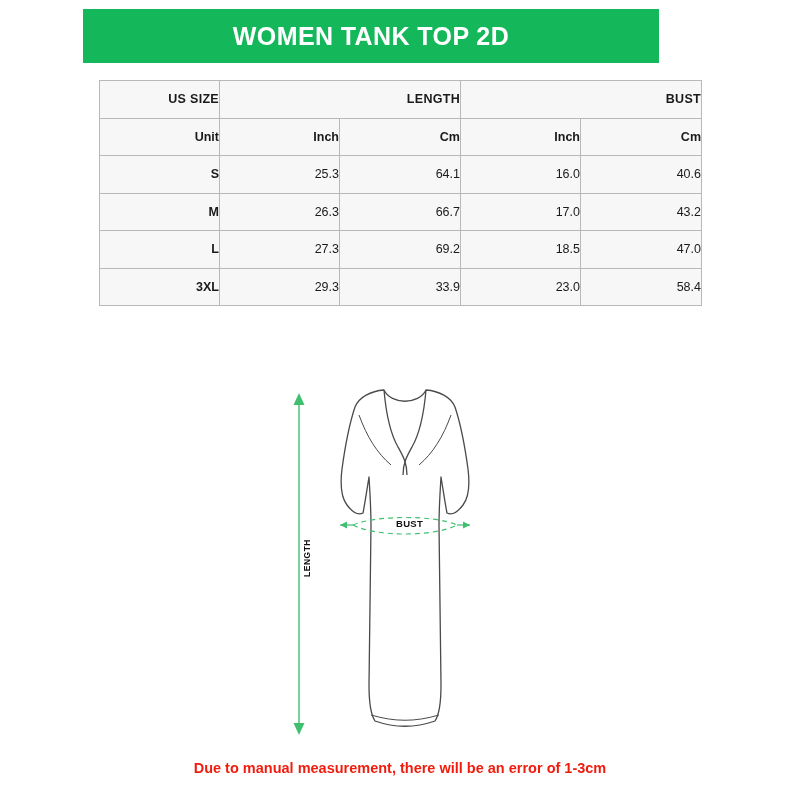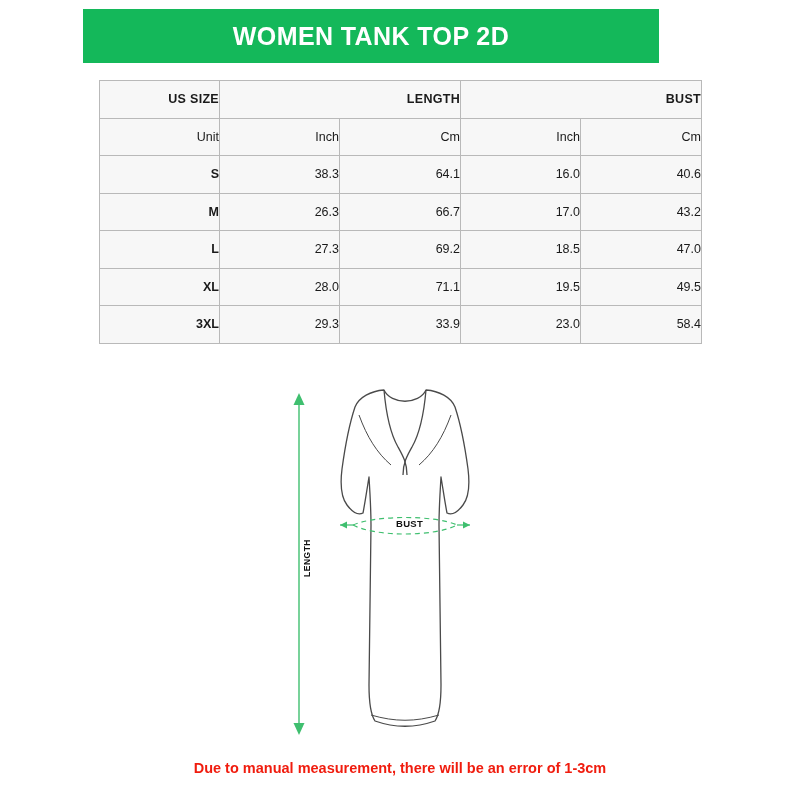--- a/index.html
+++ b/index.html
@@ -60,21 +60,21 @@
     height: 37.5px;
     padding: 0;
     font-weight: normal;
   }
   table.size-table thead th {
     font-weight: bold;
     font-size: 12.5px;
     letter-spacing: 0.3px;
   }
   table.size-table .unit-row td {
-    font-weight: normal;
+    font-weight: bold;
   }
   table.size-table .sz {
     font-weight: bold;
   }
   col.c1 { width: 120px; }
   col.c2 { width: 120px; }
   col.c3 { width: 121px; }
   col.c4 { width: 120px; }
   col.c5 { width: 121px; }
 
@@ -151,45 +151,38 @@
         <tr class="unit-row">
           <td>Unit</td>
           <td>Inch</td>
           <td>Cm</td>
           <td>Inch</td>
           <td>Cm</td>
         </tr>
 
         <tr>
           <td class="sz">S</td>
-          <td>38.3</td>
+          <td>25.3</td>
           <td>64.1</td>
           <td>16.0</td>
           <td>40.6</td>
         </tr>
         <tr>
           <td class="sz">M</td>
           <td>26.3</td>
           <td>66.7</td>
           <td>17.0</td>
           <td>43.2</td>
         </tr>
         <tr>
           <td class="sz">L</td>
           <td>27.3</td>
           <td>69.2</td>
           <td>18.5</td>
           <td>47.0</td>
-        </tr>
-        <tr>
-          <td class="sz">XL</td>
-          <td>28.0</td>
-          <td>71.1</td>
-          <td>19.5</td>
-          <td>49.5</td>
         </tr>
         <tr>
           <td class="sz">3XL</td>
           <td>29.3</td>
           <td>33.9</td>
           <td>23.0</td>
           <td>58.4</td>
         </tr>
       </tbody>
     </table>

